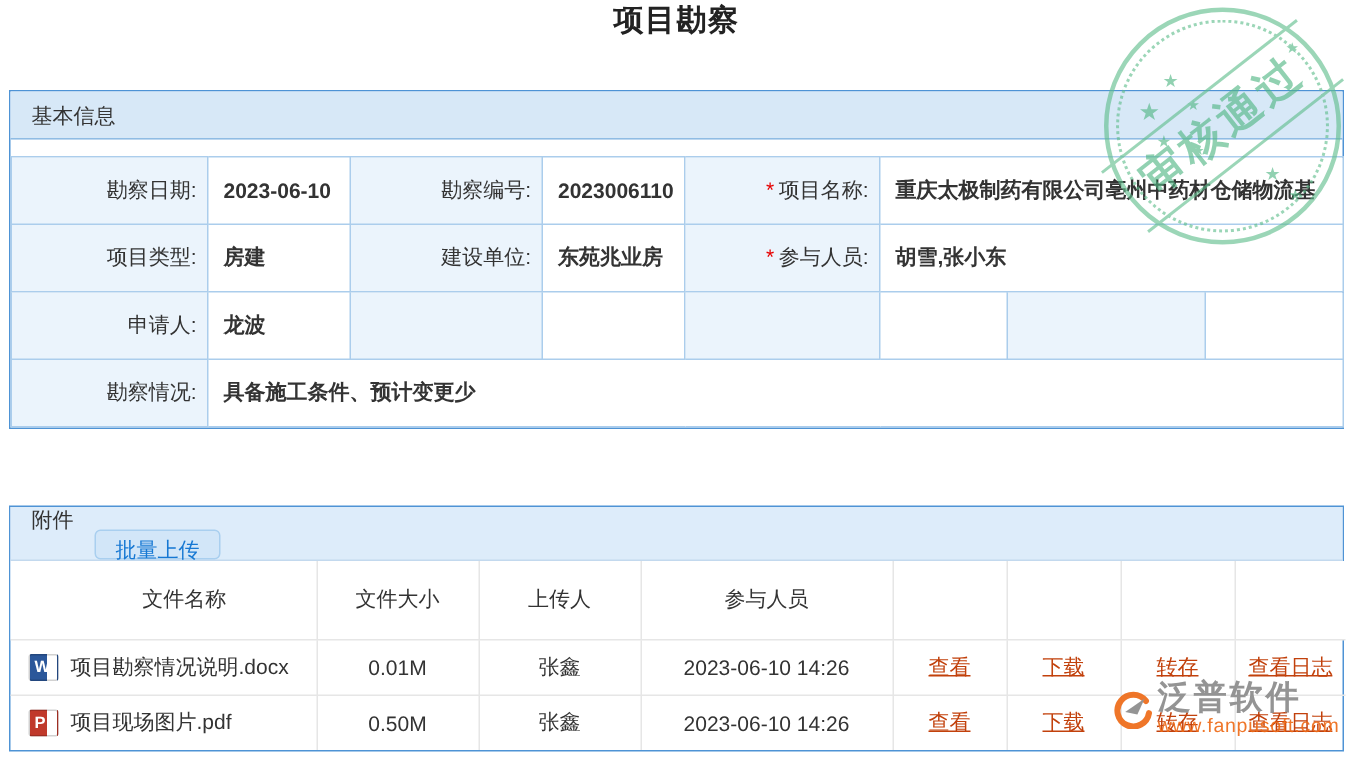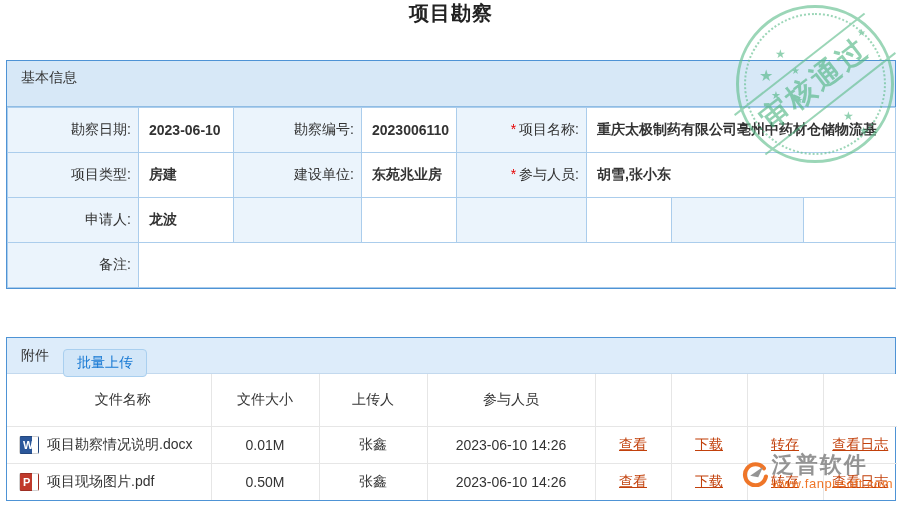--- a/index.html
+++ b/index.html
@@ -25,34 +25,35 @@
     position: absolute;
     left: 6px;
     width: 890px;
     border: 1px solid #4e93d5;
     background: #fff;
   }
   .card-basic { top: 60px; }
   .card-attach { top: 337px; }
 
   .section-header {
-    height: 46px;
+    height: 32px;
     line-height: 33px;
     background: #d7e8f7;
     border-bottom: 1px solid #8fbce4;
     padding-left: 14px;
     font-size: 14px;
     color: #333;
   }
 
   
   table.info {
     width: 100%;
     border-collapse: collapse;
     table-layout: fixed;
+    margin-top: 11px;
   }
   table.info td {
     border: 1px solid #abcdec;
     height: 45px;
     font-size: 14px;
     color: #333;
     overflow: hidden;
     white-space: nowrap;
   }
   table.info td.lbl {
@@ -67,21 +68,20 @@
     font-weight: bold;
   }
   .req { color: #e60000; margin-right: 3px; font-size: 14px; }
 
   
   .attach-bar {
     height: 36px;
     background: #ddecfa;
     border-bottom: 1px solid #c3d9ee;
     display: flex;
-    align-items: center;
     padding-left: 14px;
     font-size: 14px;
   }
   .btn-upload {
     margin-left: 14px;
     padding: 4px 13px;
     background: #d2e6f8;
     border: 1px solid #a9cfef;
     border-radius: 4px;
     color: #1678d3;
@@ -255,22 +255,22 @@
       <td class="lbl">申请人:</td>
       <td class="val">龙波</td>
       <td class="lbl"></td>
       <td class="val"></td>
       <td class="lbl"></td>
       <td class="val"></td>
       <td class="lbl"></td>
       <td class="val"></td>
     </tr>
     <tr>
-      <td class="lbl">备注:</td>
-      <td class="val" colspan="7"></td>
+      <td class="lbl">勘察情况:</td>
+      <td class="val" colspan="7">具备施工条件、预计变更少</td>
     </tr>
   </tbody>
     </table>
 </div>
 
 <div class="card card-attach">
   <div class="attach-bar">
     <span>附件</span>
     <button class="btn-upload">批量上传</button>
   </div>

